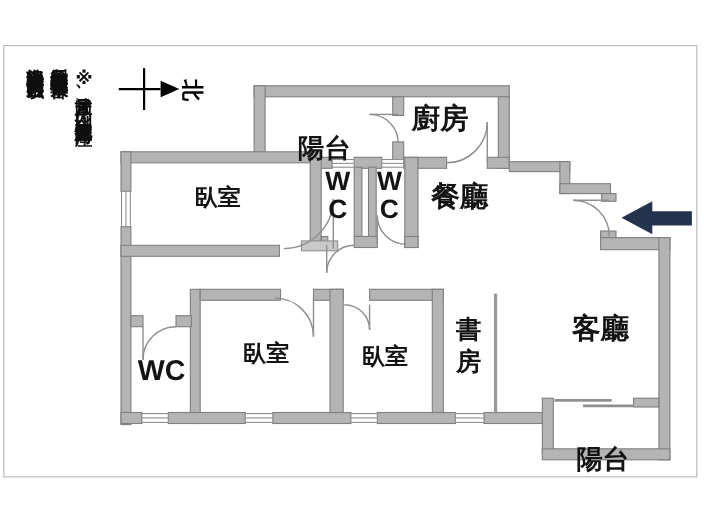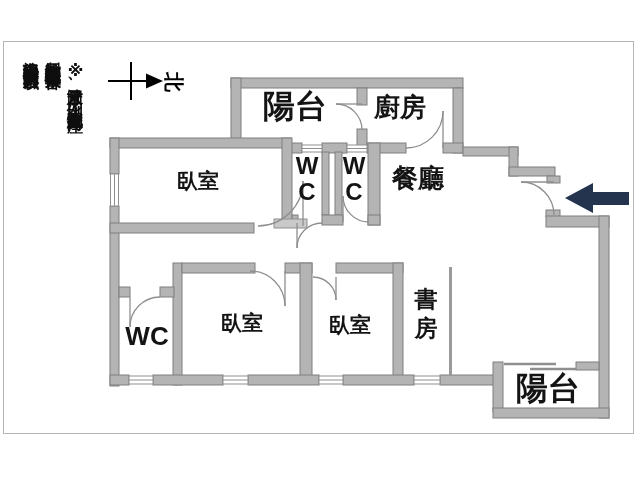--- a/index.html
+++ b/index.html
@@ -28,21 +28,21 @@
     font-size:48px;font-weight:bold;letter-spacing:9px;
     color:#9a9a9a;opacity:0.93;white-space:nowrap;
   }
   .lbl{
     position:absolute;transform:translate(-50%,-50%);
     font-weight:bold;color:#141414;white-space:pre-line;
     text-align:center;line-height:1.0;
   }
   .f27{font-size:21px;}
   .f26{font-size:26px;}
-  .f24{font-size:32px;}
+  .f24{font-size:24px;margin-top:30px;}
   .f23{font-size:23px;line-height:1.25;}
   .wcv{font-size:24px;line-height:1.1;}
 </style>
 </head>
 <body>
 
 <div class="stage">
 
   <div class="frame"></div>
 
@@ -158,20 +158,21 @@
 
 
   <div class="lbl f24" style="left:295px;top:106px;">陽台</div>
   <div class="lbl f26" style="left:400px;top:107px;">廚房</div>
   <div class="lbl f27" style="left:198px;top:180px;">臥室</div>
   <div class="lbl wcv" style="left:307px;top:179px;">W
 C</div>
   <div class="lbl wcv" style="left:354px;top:179px;">W
 C</div>
   <div class="lbl f26" style="left:418px;top:178px;">餐廳</div>
+  <div class="lbl f26" style="left:546px;top:298px;">客廳</div>
   <div class="lbl f23" style="left:426px;top:314px;">書
 房</div>
   <div class="lbl f27" style="left:242px;top:322px;">臥室</div>
   <div class="lbl f27" style="left:350px;top:324px;">臥室</div>
   <div class="lbl f26" style="left:147px;top:336px;">WC</div>
   <div class="lbl f24" style="left:548px;top:388px;">陽台</div>
 
 </div>
 
 </body></html>

